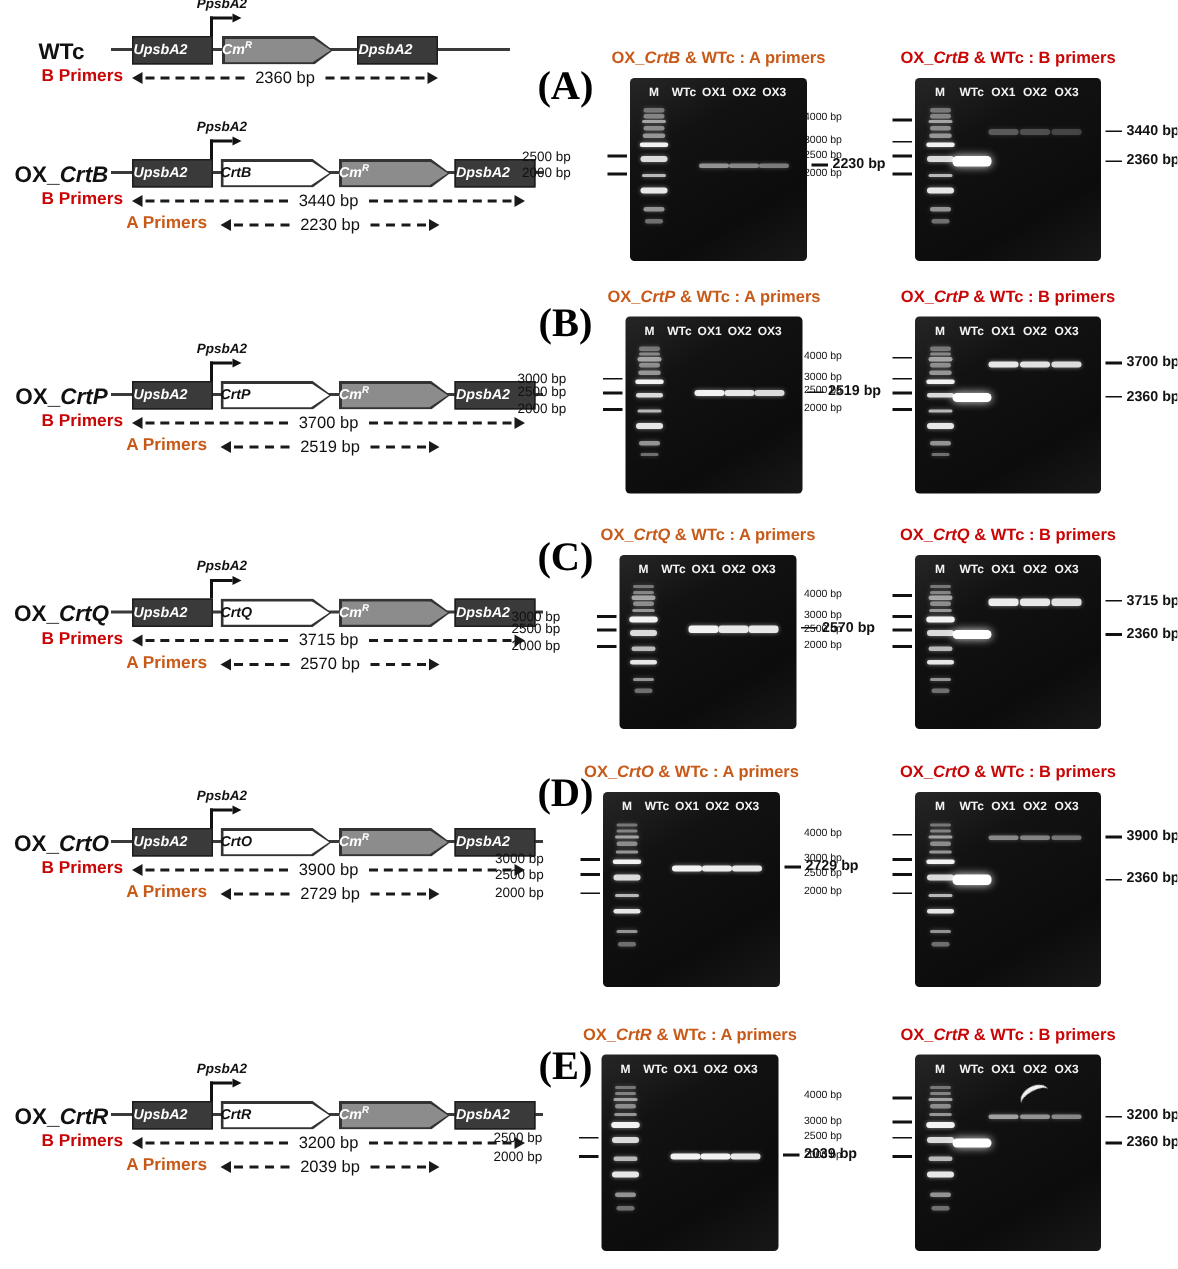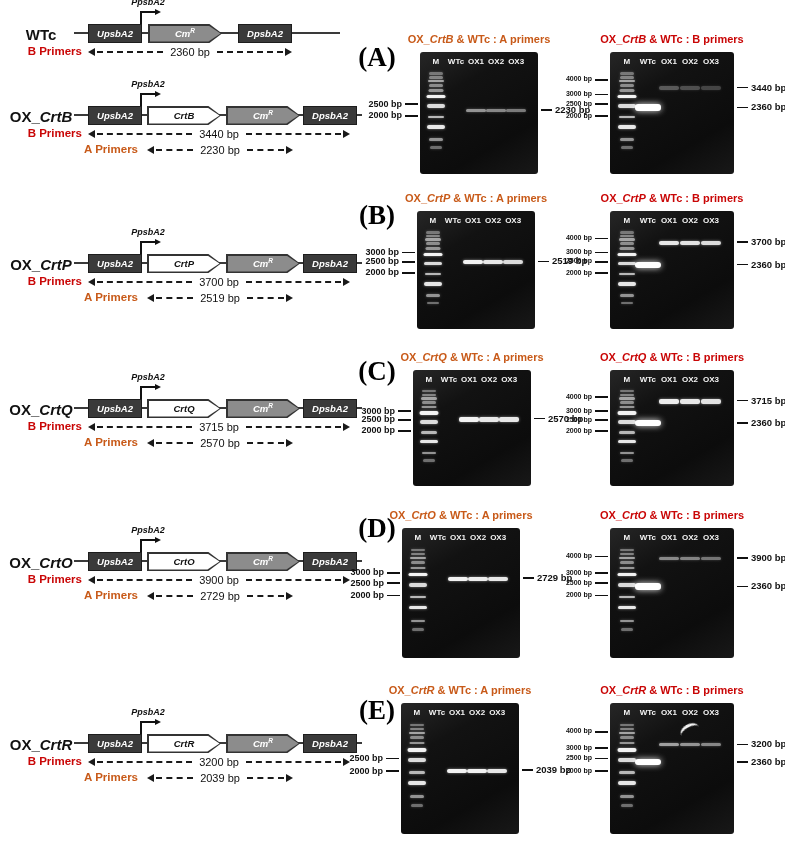--- a/index.html
+++ b/index.html
@@ -13,21 +13,21 @@
   .cname{position:absolute;left:2px;top:26px;width:78px;text-align:center;
          font-weight:bold;font-size:15px;white-space:nowrap;}
   .cname .gene{font-style:italic;}
   .prom{position:absolute;left:118px;top:-3px;width:60px;text-align:center;
         font-weight:bold;font-style:italic;font-size:9px;}
   .pline{position:absolute;background:#111;}
   .phead{position:absolute;width:0;height:0;border-top:3.5px solid transparent;
          border-bottom:3.5px solid transparent;border-left:6px solid #111;}
   .hline{position:absolute;top:32px;height:1.5px;background:#3a3a3a;}
   .ebox{position:absolute;top:24px;height:19px;box-sizing:border-box;}
-  .ebox .lbl{position:absolute;inset:0;display:flex;align-items:center;justify-content:center;
+  .ebox .lbl{position:absolute;inset:0;display:flex;align-items:center;justify-content:flex-start;
              font-style:italic;font-weight:bold;font-size:9.5px;line-height:1;}
   .ebox .lbl sup{font-size:6.5px;margin-top:-5px;}
   .ebox.dark{background:#3a3a3a;border:1px solid #1d1d1d;color:#fff;}
   .ebox.arrow{background:#333;}
   .ebox.arrow,.ebox.arrow .fill{clip-path:polygon(0 0,83% 0,100% 50%,83% 100%,0 100%);}
   .ebox.arrow .fill{position:absolute;inset:1.5px;}
   .ebox.gray .fill{background:#8c8c8c;}
   .ebox.gray{color:#fff;}
   .ebox.white .fill{background:#ffffff;}
   .ebox.white{color:#111;}
@@ -44,21 +44,21 @@
   .gtitle{position:absolute;top:-19px;transform:translateX(-50%);font-weight:bold;
           font-size:11px;white-space:nowrap;}
   .gtitle .gene{font-style:italic;}
   .gel{position:absolute;top:0;border-radius:3px;
        background:linear-gradient(150deg,#262626 0%,#121212 30%,#0c0c0c 72%,#181818 100%);}
   .lane{position:absolute;top:5px;transform:translateX(-50%);color:#f4f4f4;
         font-weight:bold;font-size:8px;white-space:nowrap;}
   .band{position:absolute;background:#fff;border-radius:2px;transform:translateX(-50%);
         box-shadow:0 0 3px rgba(255,255,255,0.55);}
   .band.strong{box-shadow:0 0 6px rgba(255,255,255,0.9);border-radius:3px;}
-  .mlabel{position:absolute;text-align:right;font-weight:bold;white-space:nowrap;}
+  .mlabel{position:absolute;text-align:left;font-weight:normal;white-space:nowrap;}
   .mtick{position:absolute;height:1.5px;background:#111;}
   .rdash{position:absolute;height:1.5px;background:#111;}
   .rlabel{position:absolute;font-weight:bold;font-size:9.5px;white-space:nowrap;}
   .arc{position:absolute;width:20px;height:11px;border:0 solid transparent;
        border-top:3.5px solid rgba(255,255,255,0.95);border-radius:50%;
        transform:translateX(-50%) rotate(-28deg);filter:blur(0.4px);}
 </style>
 </head>
 <body>
 

